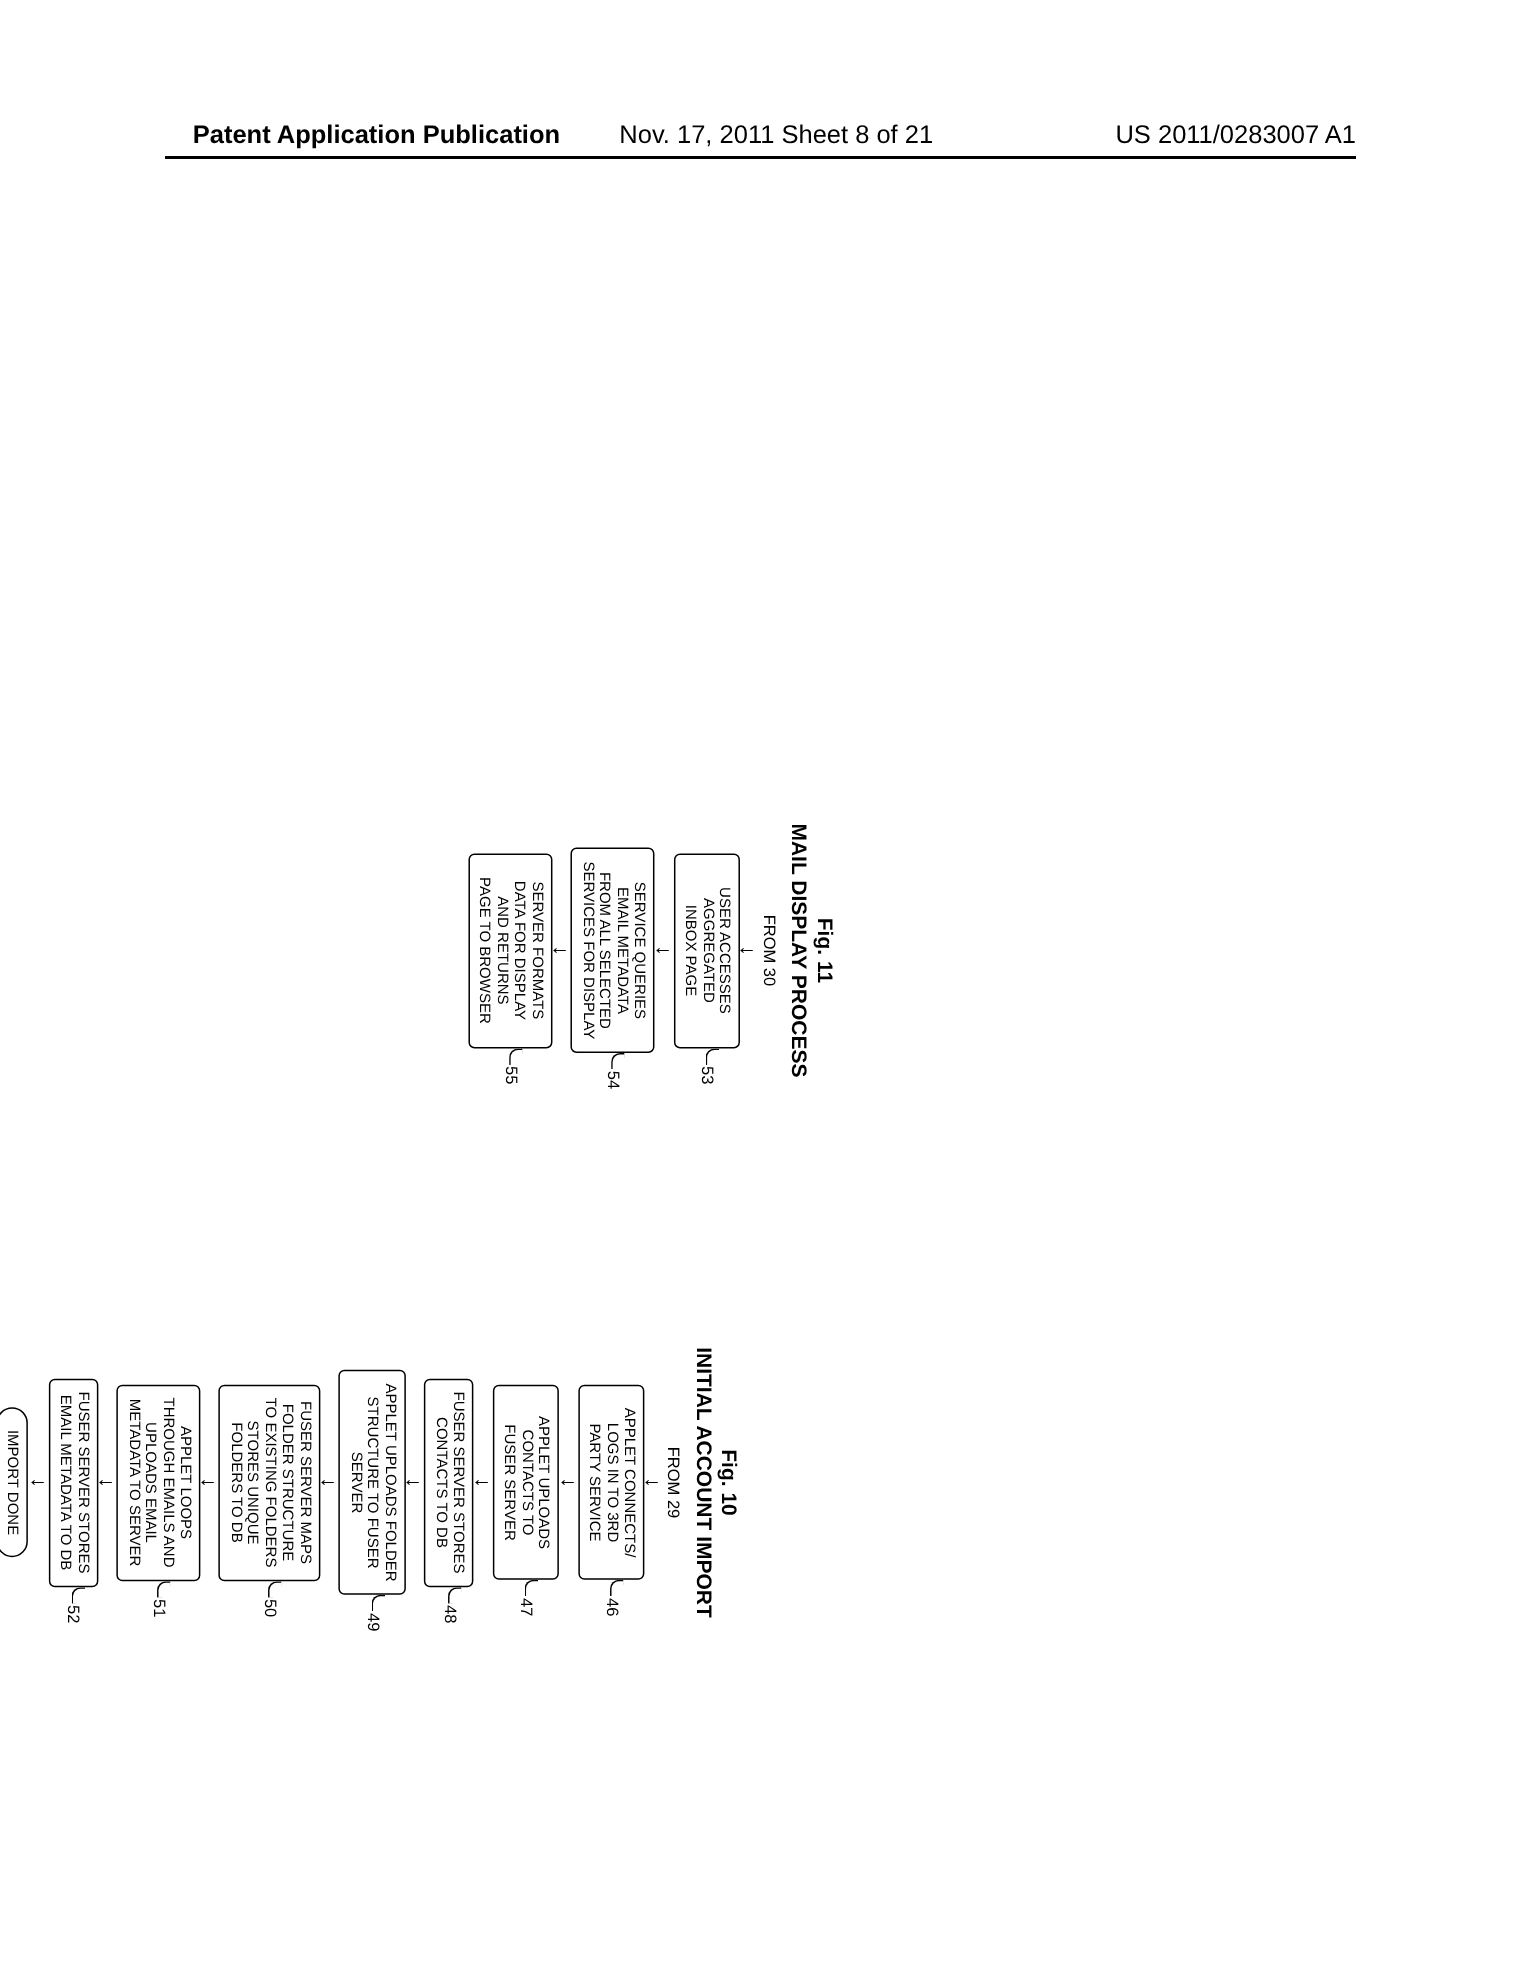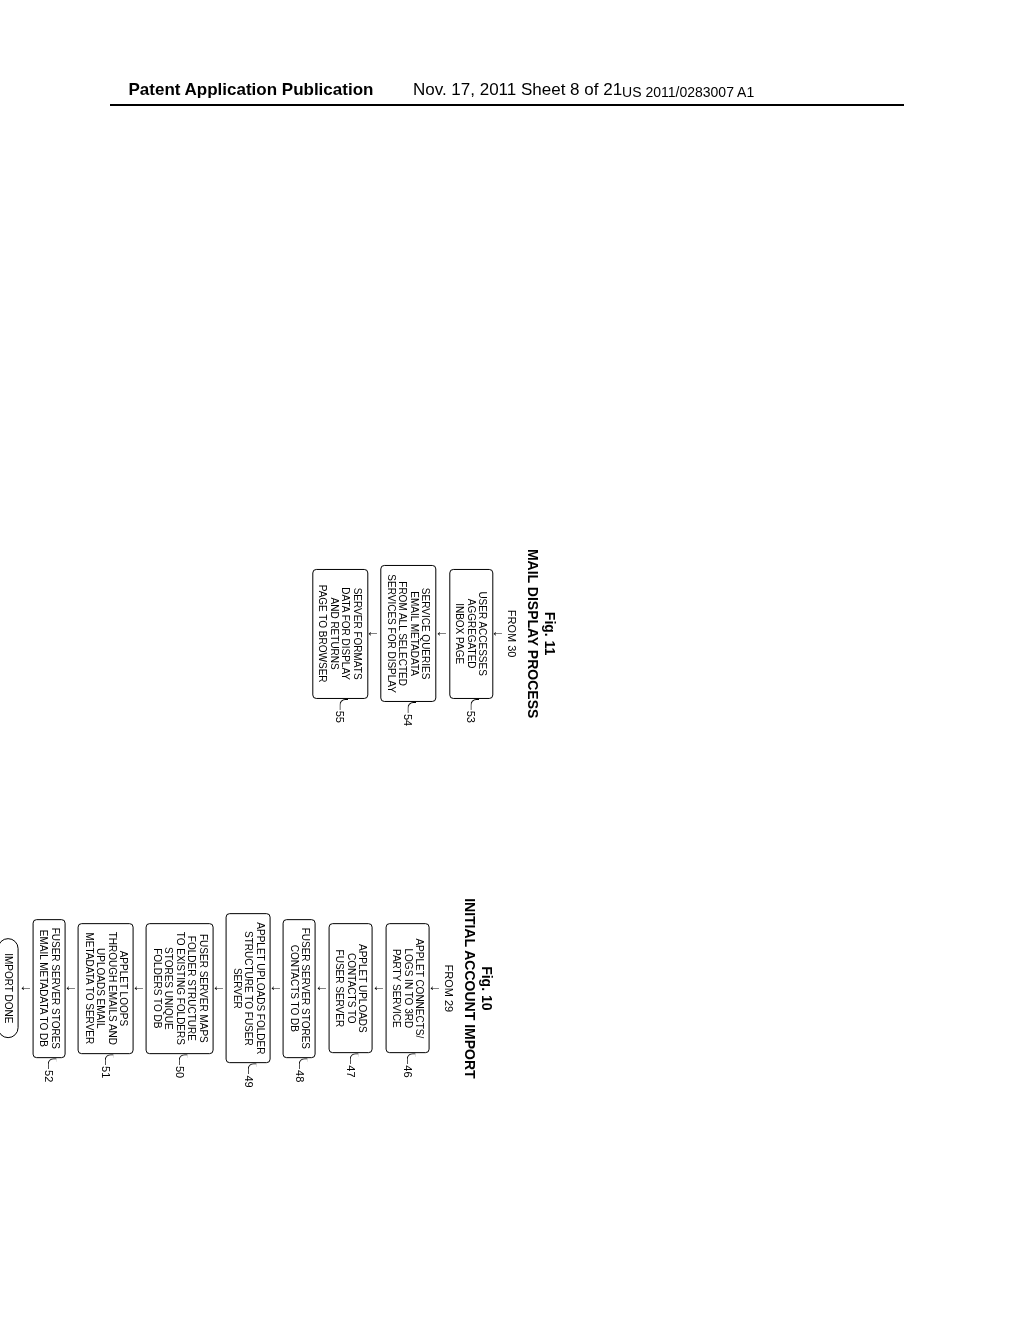--- a/index.html
+++ b/index.html
@@ -25,22 +25,23 @@
       font-size: 17px;
       flex: 1;
       text-align: center;
     }
     .header-center {
       font-size: 17px;
       white-space: nowrap;
       margin-left: 21px;
     }
     .header-right {
-      font-size: 14px;
+      font-size: 17px;
       flex: 1;
+      text-align: right;
     }
     .flow {
       display: flex;
       flex-direction: column;
       align-items: center;
       transform: rotate(90deg);
       transform-origin: center center;
     }
     .flow-a { transform: rotate(90deg) translateX(0); }
     .flow-b { transform: rotate(90deg) translateX(0); }

